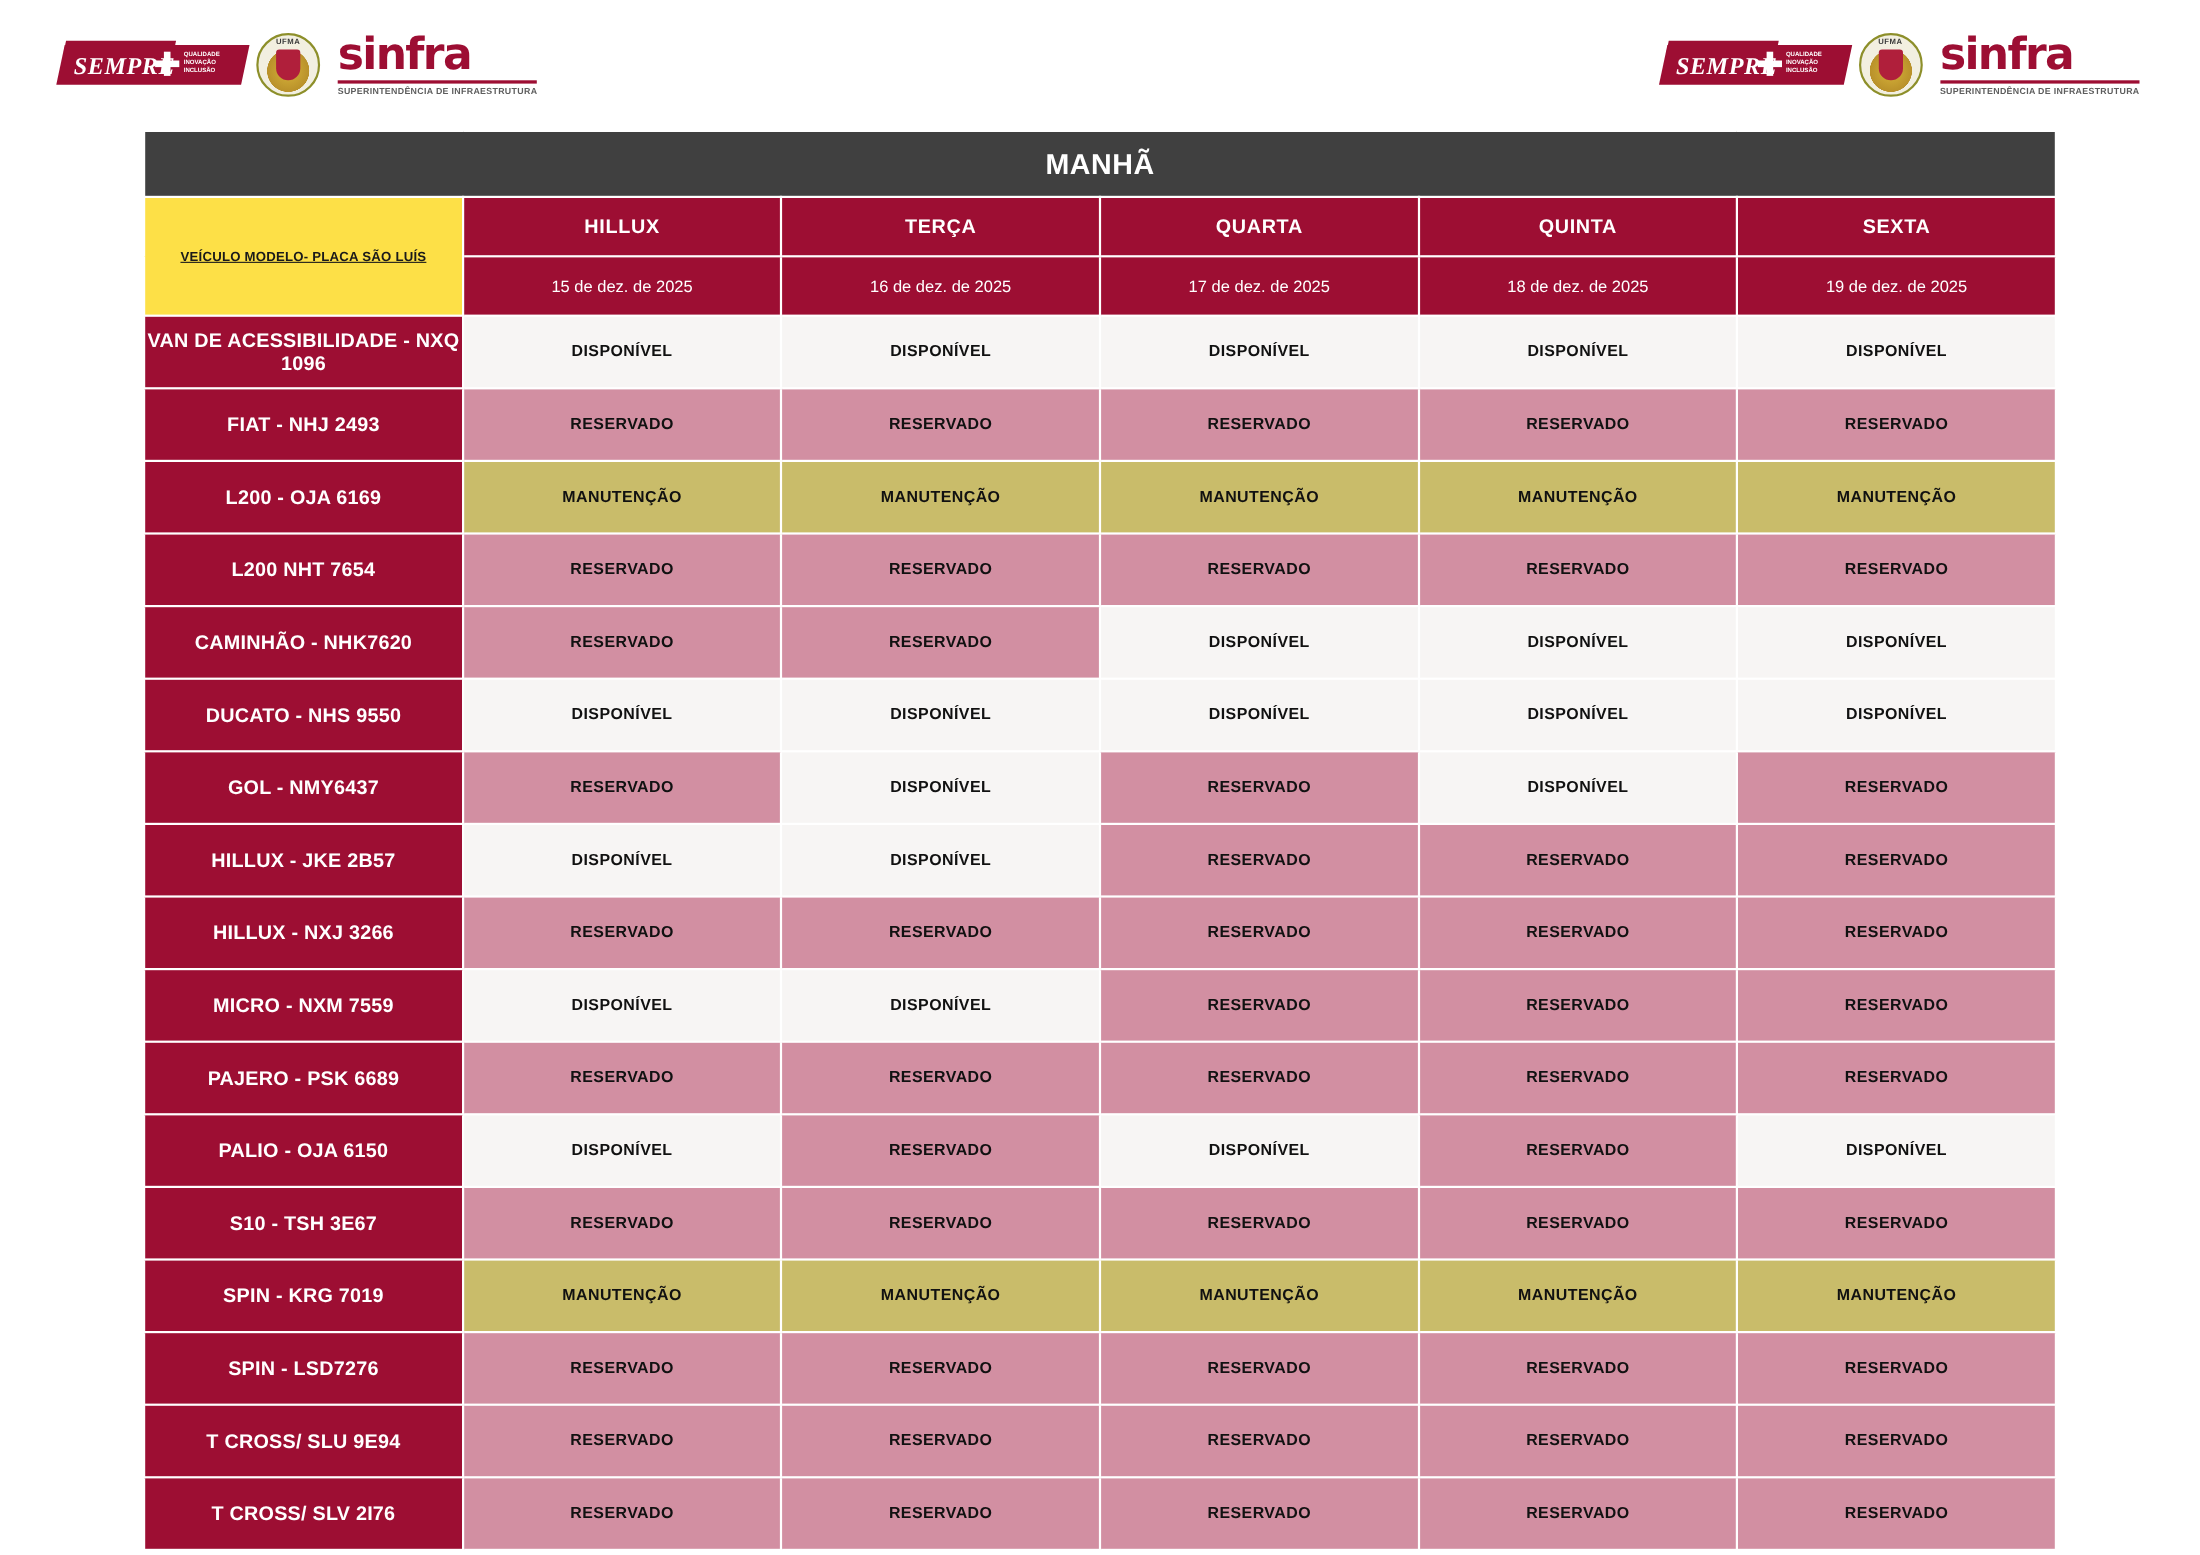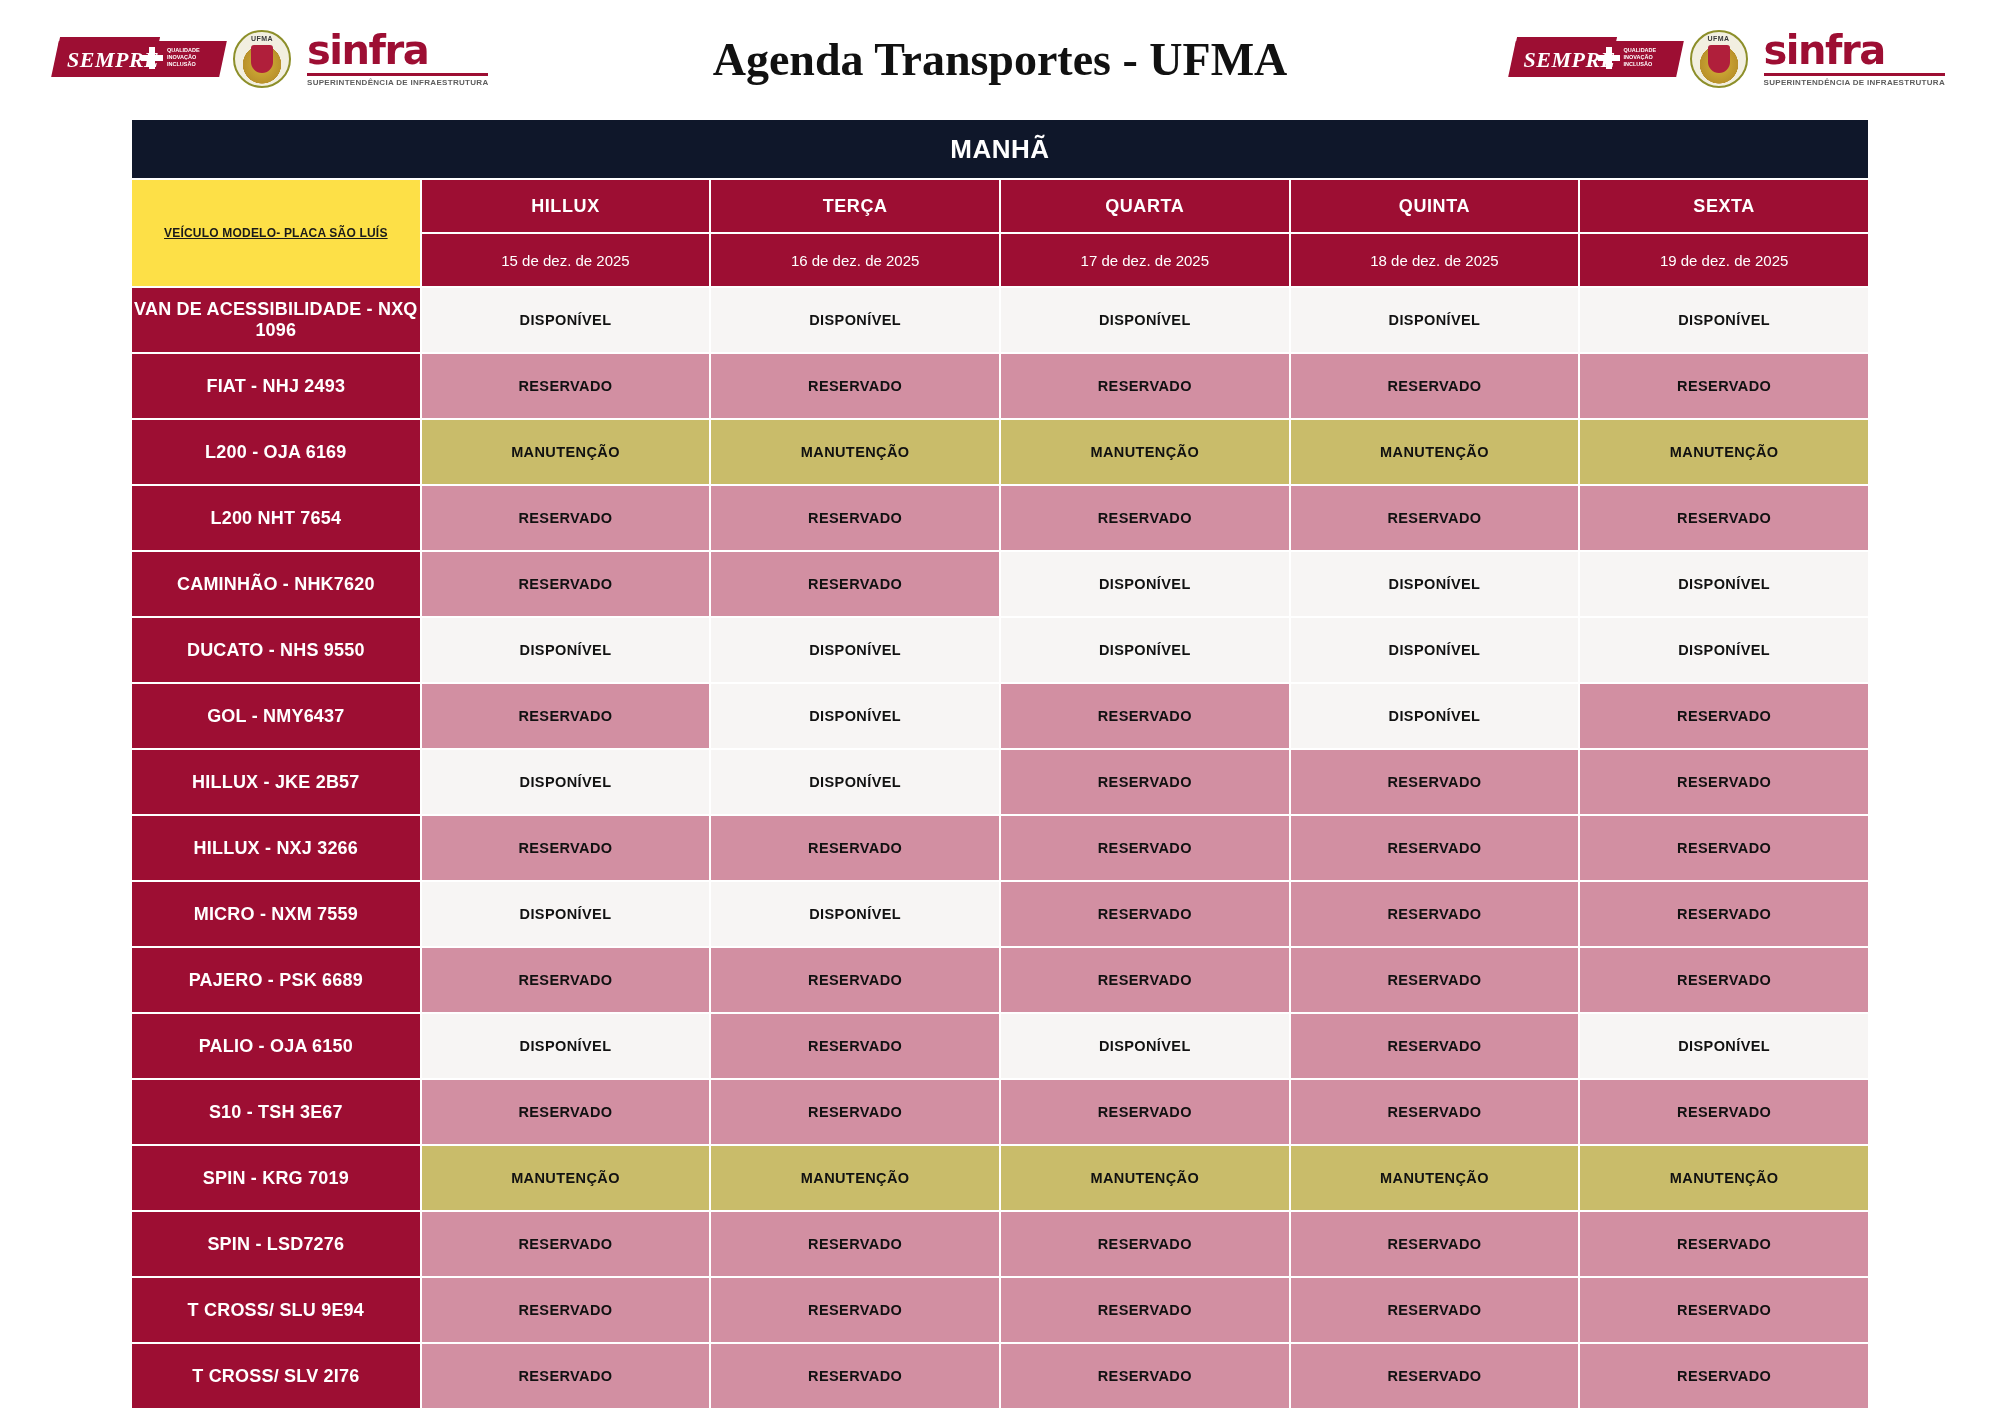--- a/index.html
+++ b/index.html
@@ -169,21 +169,21 @@
     border-collapse: collapse;
     table-layout: fixed;
   }
   table.schedule td, table.schedule th {
     border: 2px solid #ffffff;
     text-align: center;
     vertical-align: middle;
     padding: 0;
   }
   .banner {
-    background: #0f172a;
+    background: #404040;
     color: #ffffff;
     font-size: 26px;
     font-weight: bold;
     height: 58px;
     letter-spacing: 0.5px;
   }
   .veh-head {
     background: #fde047;
     color: #1a1a1a;
     font-size: 12px;
@@ -247,21 +247,20 @@
         <div class="shield"></div>
       </div>
       <div class="logo-sinfra">
         <div class="word">sinfra</div>
         <div class="rule"></div>
         <div class="sub">SUPERINTENDÊNCIA DE
 INFRAESTRUTURA</div>
       </div>
     </div>
 
-    <div class="title">Agenda Transportes - UFMA</div>
 
     <div class="logo">
       <div class="logo-sempre">
         <div class="band2"></div>
         <div class="band"></div>
         <div class="txt">SEMPRE</div>
         <div class="cross"></div>
         <div class="sub">QUALIDADE
 INOVAÇÃO
 INCLUSÃO</div>

